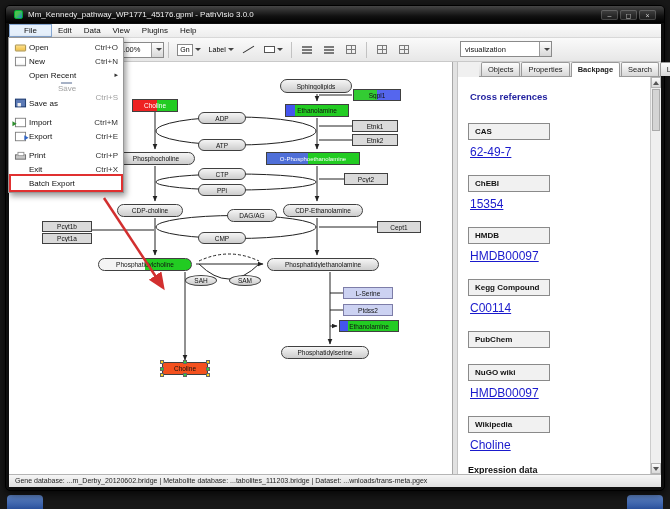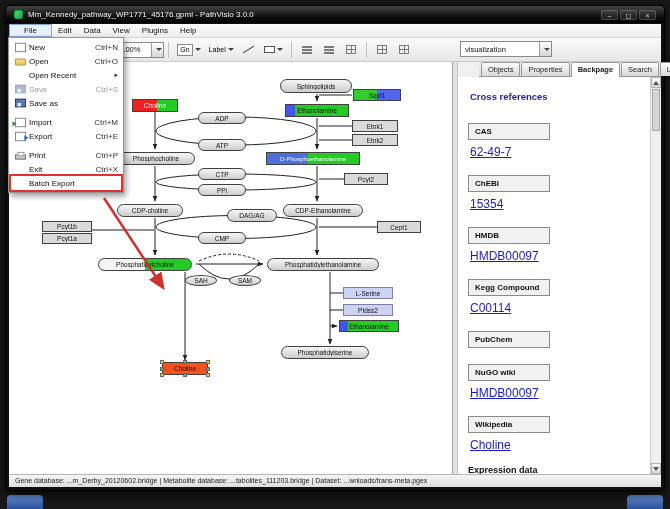--- a/index.html
+++ b/index.html
@@ -127,21 +127,21 @@
   .annotation .hl { color:#4fe357; }
 
   
   .filemenu { position:absolute; left:8px; top:37px; width:116px; background:#fff; border:1px solid #979797;
     box-shadow:2px 3px 6px rgba(0,0,0,.4); padding:2px; z-index:30; font-size:8px; color:#111; }
   .fm-row { display:flex; align-items:center; height:14px; padding:0 3px; }
   .fm-ic { width:13px; display:flex; justify-content:center; align-items:center; transform:scale(.85); }
   .fm-label { margin-left:2px; }
   .fm-shortcut { margin-left:auto; color:#333; }
   .fm-sub { margin-left:4px; font-size:7px; color:#333; }
-  .fm-disabled, .fm-disabled .fm-shortcut { color:#a0a0a0; }
+  .fm-disabled, .fm-disabled .fm-shortcut { color:#a0a0a0;flex-direction:column; }
   .fm-disabled .fm-ic { opacity:.4; }
   .fm-highlighted { outline:2px solid #e03030;text-align:center; }
   .fm-sep { height:1px; background:#dcdcdc; border-bottom:1px solid #fff; margin:2px 2px; }
 
   .red-arrow { z-index:31; }
 </style>
 </head>
 <body>
 
 <div class="screen">
@@ -398,28 +398,28 @@
         <i class="handle mid" style="left: calc(50% - 2px); top: -3px;"></i>
         <i class="handle mid" style="left: calc(50% - 2px); bottom: -3px;"></i>
         <i class="handle mid" style="left: -3px; top: calc(50% - 2px);"></i>
         <i class="handle mid" style="right: -3px; top: calc(50% - 2px);"></i>
       </div>
     </div>
 
 
   <div class="filemenu">
       <div class="fm-row">
+        <span class="fm-ic ic-open-folder"></span>
+        <span class="fm-label">Open</span>
+        <span class="fm-shortcut">Ctrl+O</span>
+      </div>
+      <div class="fm-row">
         <span class="fm-ic ic-new-file"></span>
         <span class="fm-label">New</span>
         <span class="fm-shortcut">Ctrl+N</span>
-      </div>
-      <div class="fm-row">
-        <span class="fm-ic ic-open-folder"></span>
-        <span class="fm-label">Open</span>
-        <span class="fm-shortcut">Ctrl+O</span>
       </div>
       <div class="fm-row">
         <span class="fm-ic"></span>
         <span class="fm-label">Open Recent</span>
         <span class="fm-shortcut"></span>
         <span class="fm-sub">▸</span>
       </div>
       <div class="fm-row fm-disabled">
         <span class="fm-ic ic-save-disk"></span>
         <span class="fm-label">Save</span>

